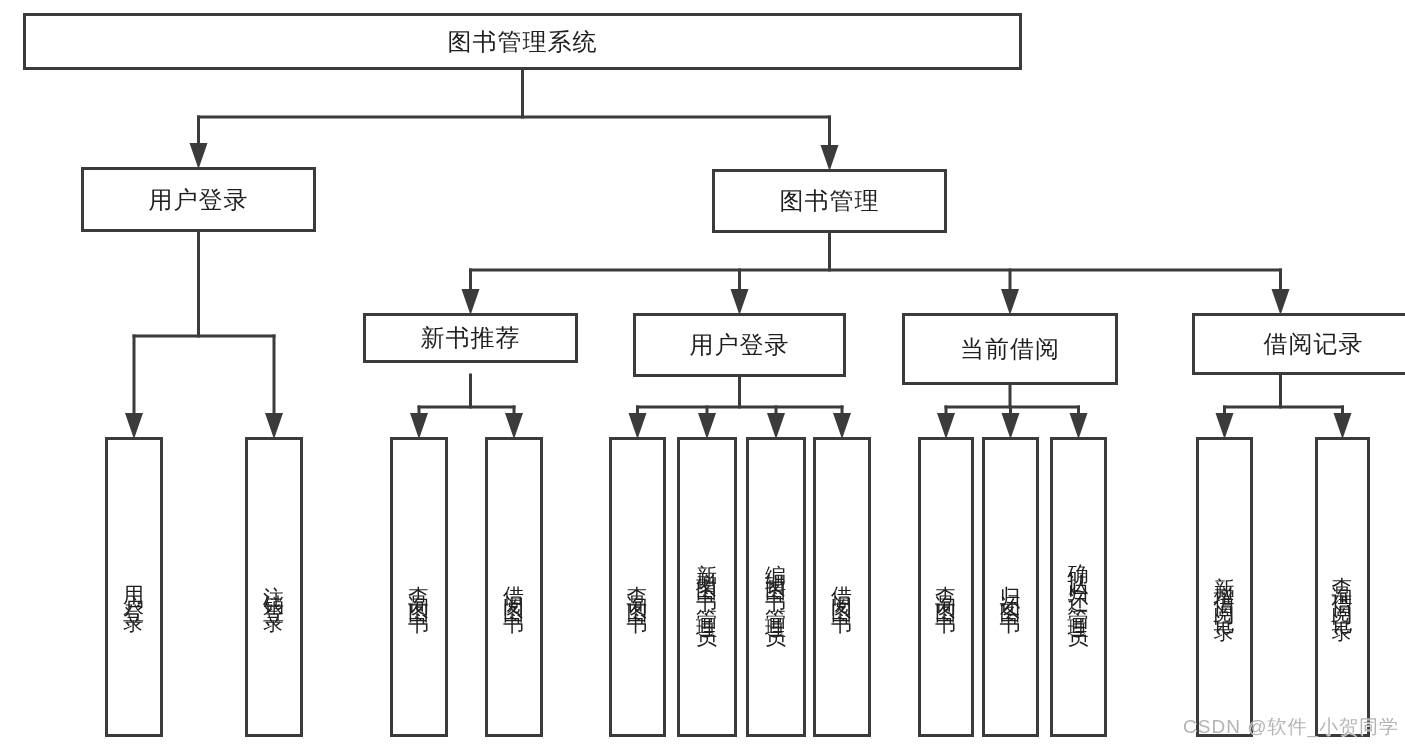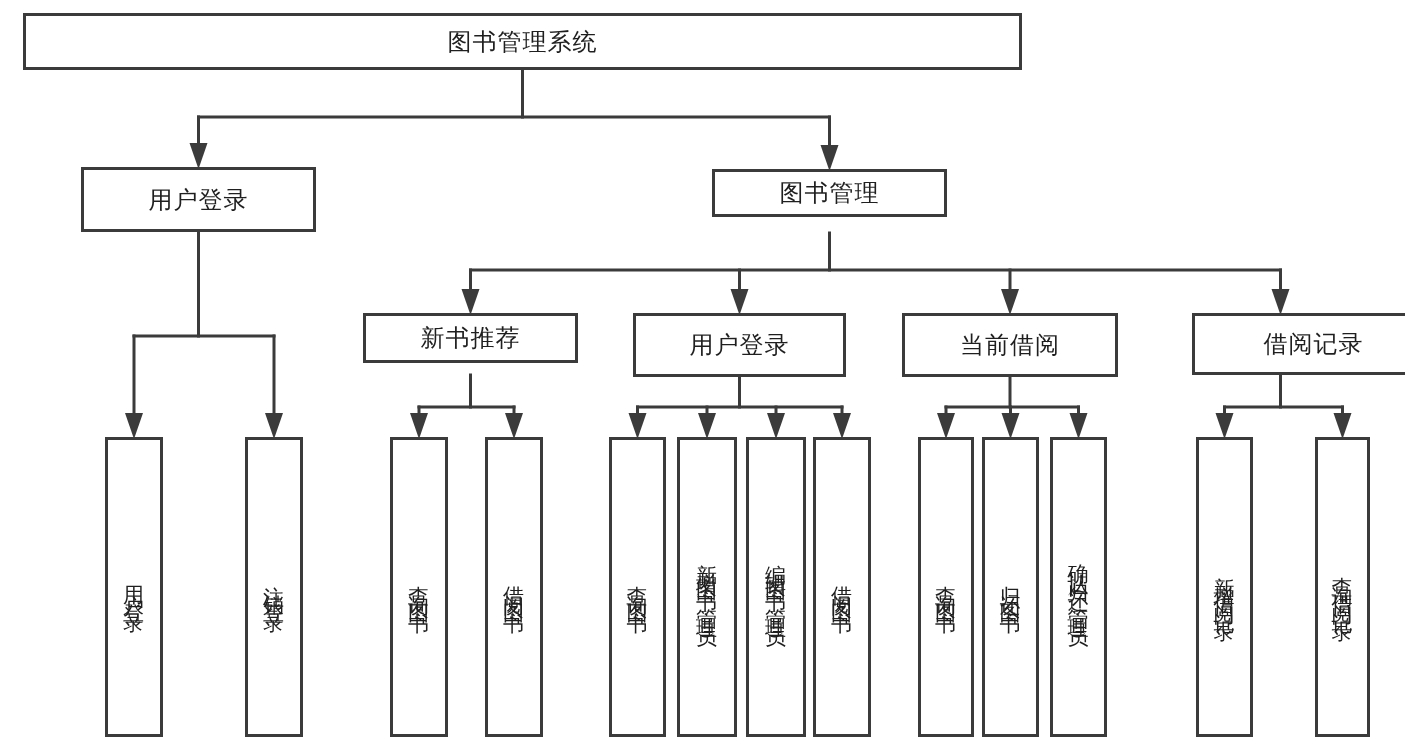--- a/index.html
+++ b/index.html
@@ -86,33 +86,34 @@
       <line x1="1280.5" y1="270" x2="1280.5" y2="299" stroke="#3b3b3b" stroke-width="3" stroke-linecap="square"></line>
       <polygon points="1271.5,289 1289.5,289 1280.5,315" fill="#3b3b3b"></polygon>
       <line x1="1280.5" y1="375" x2="1280.5" y2="407" stroke="#3b3b3b" stroke-width="3" stroke-linecap="square"></line>
       <line x1="1224.5" y1="407" x2="1342.5" y2="407" stroke="#3b3b3b" stroke-width="3" stroke-linecap="square"></line>
       <line x1="1224.5" y1="407" x2="1224.5" y2="423" stroke="#3b3b3b" stroke-width="3" stroke-linecap="square"></line>
       <polygon points="1215.5,413 1233.5,413 1224.5,439" fill="#3b3b3b"></polygon>
       <line x1="1342.5" y1="407" x2="1342.5" y2="423" stroke="#3b3b3b" stroke-width="3" stroke-linecap="square"></line>
       <polygon points="1333.5,413 1351.5,413 1342.5,439" fill="#3b3b3b"></polygon>
     </svg>
 
+  <div class="watermark">CSDN @软件_小贺同学</div>
 <div class="node h" style="left: 23px; top: 13px; width: 999px; height: 57px; justify-content: center;">
       <span class="label">图书管理系统</span>
     </div>
     <div class="node h" style="left: 81px; top: 167px; width: 235px; height: 65px;">
       <span class="label">用户登录</span>
     </div>
     <div class="node v" style="left: 105px; top: 437px; width: 58px; height: 300px;">
       <span class="label">用户登录</span>
     </div>
     <div class="node v" style="left: 245px; top: 437px; width: 58px; height: 300px;">
       <span class="label">注销登录</span>
     </div>
-    <div class="node h" style="left: 712px; top: 169px; width: 235px; height: 48px;">
+    <div class="node h" style="left: 712px; top: 169px; width: 235px; height: 64px;">
       <span class="label">图书管理</span>
     </div>
     <div class="node h" style="left: 363px; top: 313px; width: 215px; height: 50px;">
       <span class="label">新书推荐</span>
     </div>
     <div class="node v" style="left: 390px; top: 437px; width: 58px; height: 300px;">
       <span class="label">查询图书</span>
     </div>
     <div class="node v" style="left: 485px; top: 437px; width: 58px; height: 300px;">
       <span class="label">借阅图书</span>
@@ -125,21 +126,21 @@
     </div>
     <div class="node v" style="left: 677px; top: 437px; width: 60px; height: 300px;">
       <span class="label">新增图书（管理员）</span>
     </div>
     <div class="node v" style="left: 746px; top: 437px; width: 60px; height: 300px;">
       <span class="label">编辑图书（管理员）</span>
     </div>
     <div class="node v" style="left: 813px; top: 437px; width: 58px; height: 300px;">
       <span class="label">借阅图书</span>
     </div>
-    <div class="node h" style="left: 902px; top: 313px; width: 216px; height: 64px;">
+    <div class="node h" style="left: 902px; top: 313px; width: 216px; height: 72px;">
       <span class="label">当前借阅</span>
     </div>
     <div class="node v" style="left: 918px; top: 437px; width: 56px; height: 300px;">
       <span class="label">查询图书</span>
     </div>
     <div class="node v" style="left: 982px; top: 437px; width: 57px; height: 300px;">
       <span class="label">归还图书</span>
     </div>
     <div class="node v" style="left: 1050px; top: 437px; width: 57px; height: 300px;">
       <span class="label">确认归还（管理员）</span>

